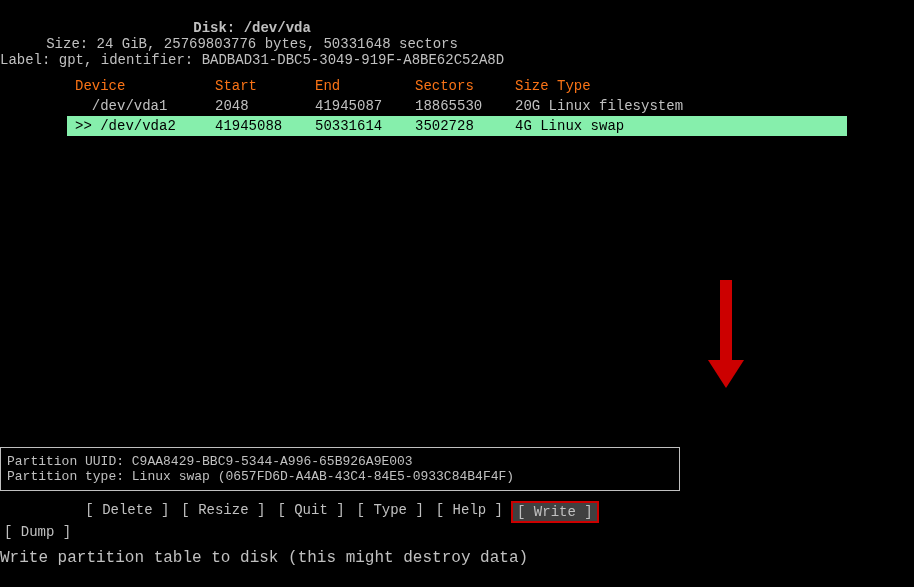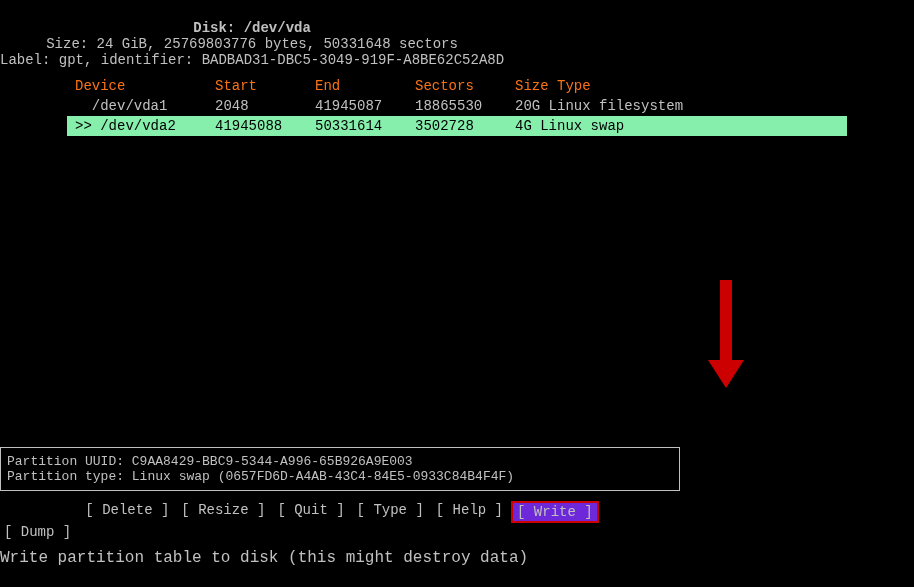--- a/index.html
+++ b/index.html
@@ -74,21 +74,21 @@
       gap: 4px;
       width: 680px;
     }
     .menu-item {
       color: #c0c0c0;
       padding: 1px 4px;
       cursor: pointer;
       white-space: nowrap;
     }
     .menu-item.highlighted {
-      background: #6d28d9;
+      background: #404040;
       color: #c0c0c0;
       border: 2px solid #cc0000;
     }
     .menu-row2 {
       display: flex;
       justify-content: center;
       margin-bottom: 8px;
     }
     .status-text {
       color: #c0c0c0;

